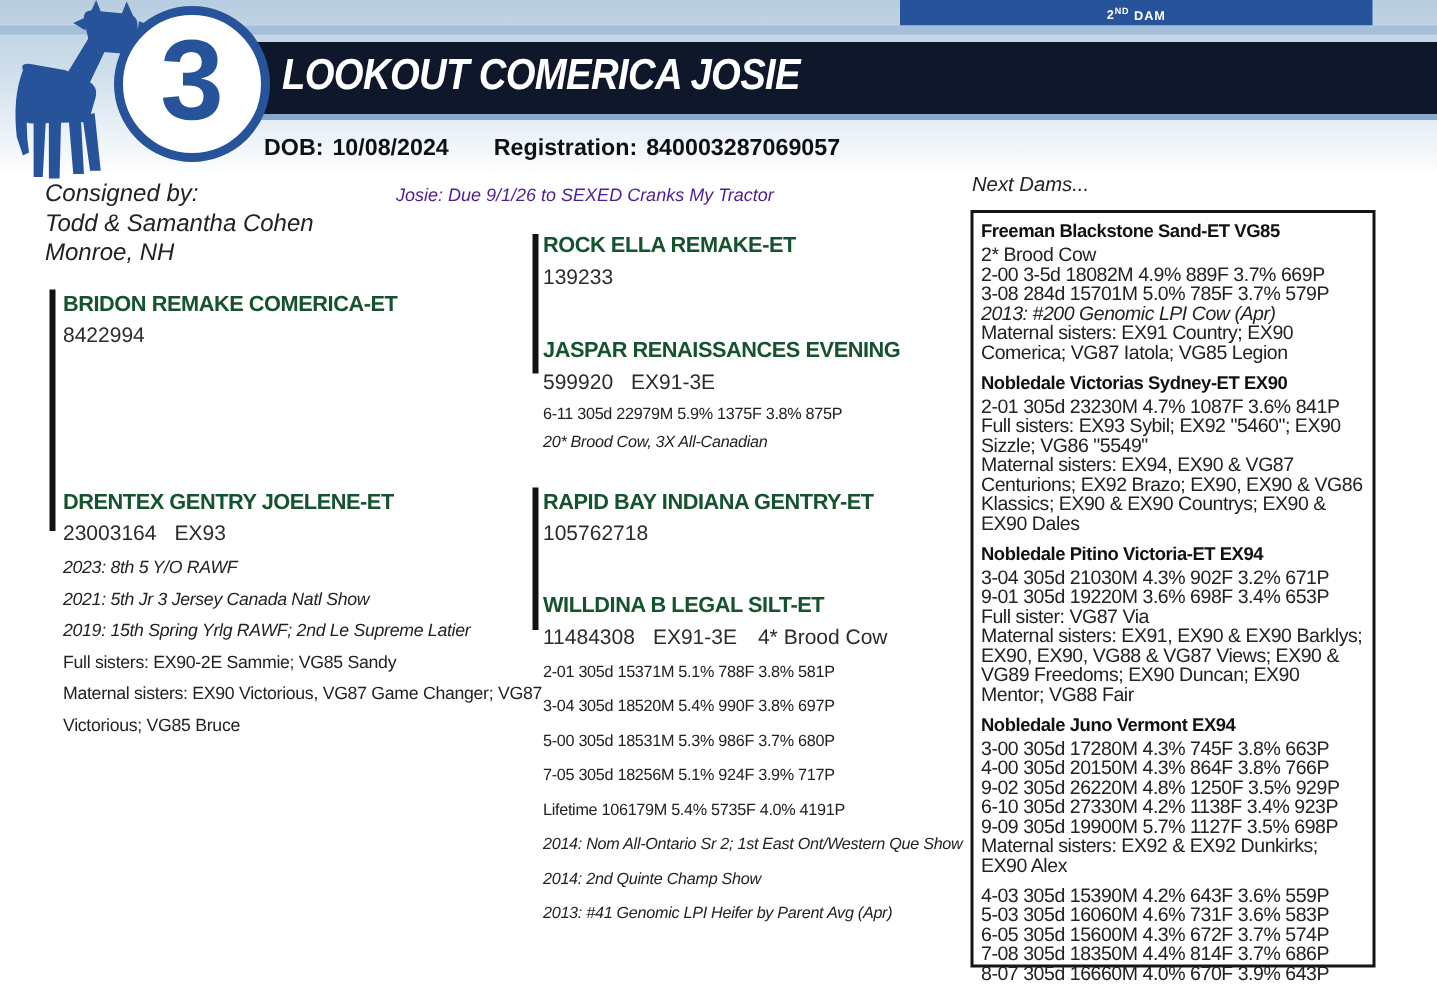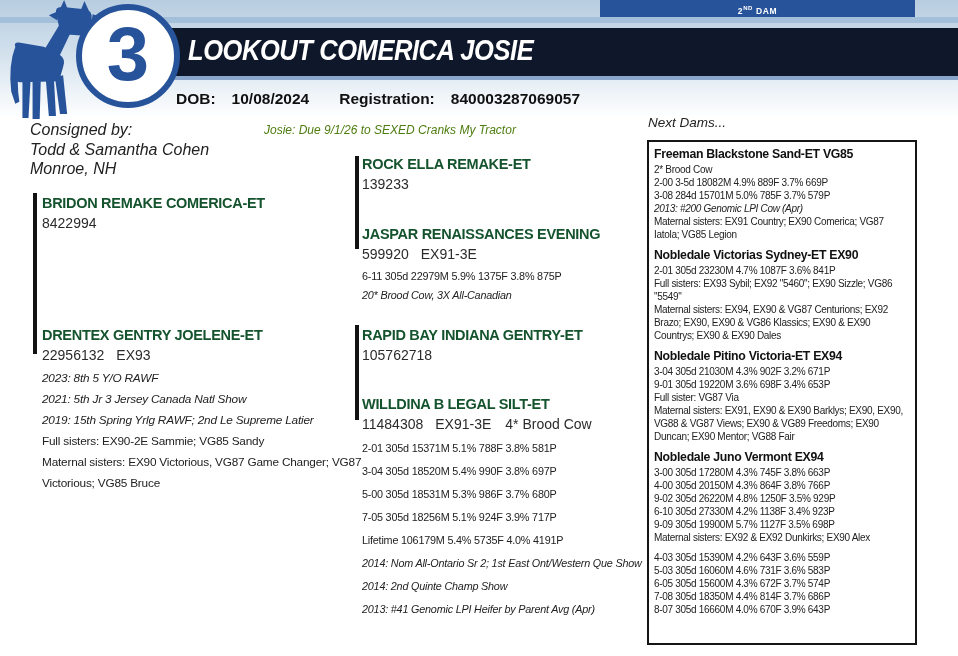--- a/index.html
+++ b/index.html
@@ -15,46 +15,46 @@
   .strip{position:absolute;left:0;top:17px;width:958px;height:6px;background:#a3bfd9;}
   .banner{position:absolute;left:158px;top:28px;width:800px;height:48px;background:#0f172a;
        border-bottom:4px solid #8aa6cd;z-index:1;}
   .banner-title{position:absolute;left:30px;top:6px;color:#fff;font-weight:bold;font-style:italic;
        font-size:29px;white-space:nowrap;transform:scaleX(.88);transform-origin:left center;letter-spacing:-.5px;}
   .cow{position:absolute;left:6px;top:0;width:104px;height:120px;z-index:2;}
   .logo-circle{position:absolute;left:76px;top:4px;width:92px;height:92px;border-radius:50%;
        background:#fff;border:6px solid #27539b;z-index:3;display:flex;align-items:center;justify-content:center;}
   .lot-number{font-size:76px;font-weight:bold;color:#27539b;line-height:1;transform:translateY(-2px);}
   .dob-row{position:absolute;left:176px;top:90px;font-weight:bold;font-size:15.5px;color:#101010;z-index:2;}
-  .dob-row .val{margin-left:16px;}
+  .dob-row .val{margin-left:6px;}
   .dob-row .reg-label{margin-left:30px;}
   
   .consignor{position:absolute;left:30px;top:120px;font-style:italic;font-size:16px;line-height:19.5px;color:#222;}
-  .due-note{position:absolute;left:264px;top:123px;font-style:italic;font-size:12px;color:#4d7c0f;}
+  .due-note{position:absolute;left:264px;top:123px;font-style:italic;font-size:12px;color:#4c1d95;}
   
   .vbar{position:absolute;width:3.5px;background:#121212;}
   .bar-left{left:33px;top:193px;height:161px;}
   .bar-mid1{left:355px;top:156px;height:93px;}
   .bar-mid2{left:355px;top:325px;height:95px;}
   .ped{position:absolute;}
   .ped-name{font-weight:bold;font-size:14.5px;letter-spacing:-.3px;color:#14532d;white-space:nowrap;}
   .ped-reg{font-size:14px;margin-top:4px;color:#2b2b2b;}
   .ped-reg .score{margin-left:12px;}
   .ped-reg .extra{margin-left:14px;}
   .ped-lines{margin-top:5px;font-size:11.8px;line-height:21px;width:324px;color:#222;letter-spacing:-.2px;}
   .ped-lines.small{font-size:10.8px;line-height:23px;width:312px;}
   .ped-lines.tight{font-size:10.8px;line-height:18.5px;width:300px;}
   .it{font-style:italic;}
   
   .nd-title{position:absolute;left:648px;top:115px;font-style:italic;font-size:13.5px;color:#222;}
   .nd-box{position:absolute;left:647px;top:140px;width:270px;height:505px;border:2px solid #151515;
        box-sizing:border-box;padding:5px 5px 0 5px;background:transparent;}
   .nd-entry + .nd-entry{margin-top:7px;}
   .nd-name{font-weight:bold;font-size:12.3px;letter-spacing:-.3px;color:#111;margin-bottom:2px;white-space:nowrap;}
-  .nd-line{font-size:10px;line-height:13px;letter-spacing:-.3px;color:#222;}
+  .nd-line{font-size:13px;line-height:13px;letter-spacing:-.3px;color:#222;}
 </style>
 </head>
 <body>
 
 <div class="page">
 
   <div class="sky"></div>
 
   <div class="caption-box">
     <span>2</span><span class="sup">ND</span><span class="rest">DAM</span>
@@ -103,21 +103,21 @@
   <div class="vbar bar-mid2"></div>
 
   <div class="ped" style="left:42px;top:195px;">
     <div class="ped-name">BRIDON REMAKE COMERICA-ET</div>
     <div class="ped-reg">8422994</div>
   </div>
 
   <div class="ped" style="left:42px;top:327px;">
     <div class="ped-name">DRENTEX GENTRY JOELENE-ET</div>
     <div class="ped-reg">
-      <span>22956132</span><span class="score">EX93</span>
+      <span>23003164</span><span class="score">EX93</span>
     </div>
     <div class="ped-lines">
       <div class="it">2023: 8th 5 Y/O RAWF</div>
       <div class="it">2021: 5th Jr 3 Jersey Canada Natl Show</div>
       <div class="it">2019: 15th Spring Yrlg RAWF; 2nd Le Supreme Latier</div>
       <div>Full sisters: EX90-2E Sammie; VG85 Sandy</div>
       <div>Maternal sisters: EX90 Victorious, VG87 Game Changer; VG87 Victorious; VG85 Bruce</div>
     </div>
   </div>
 

